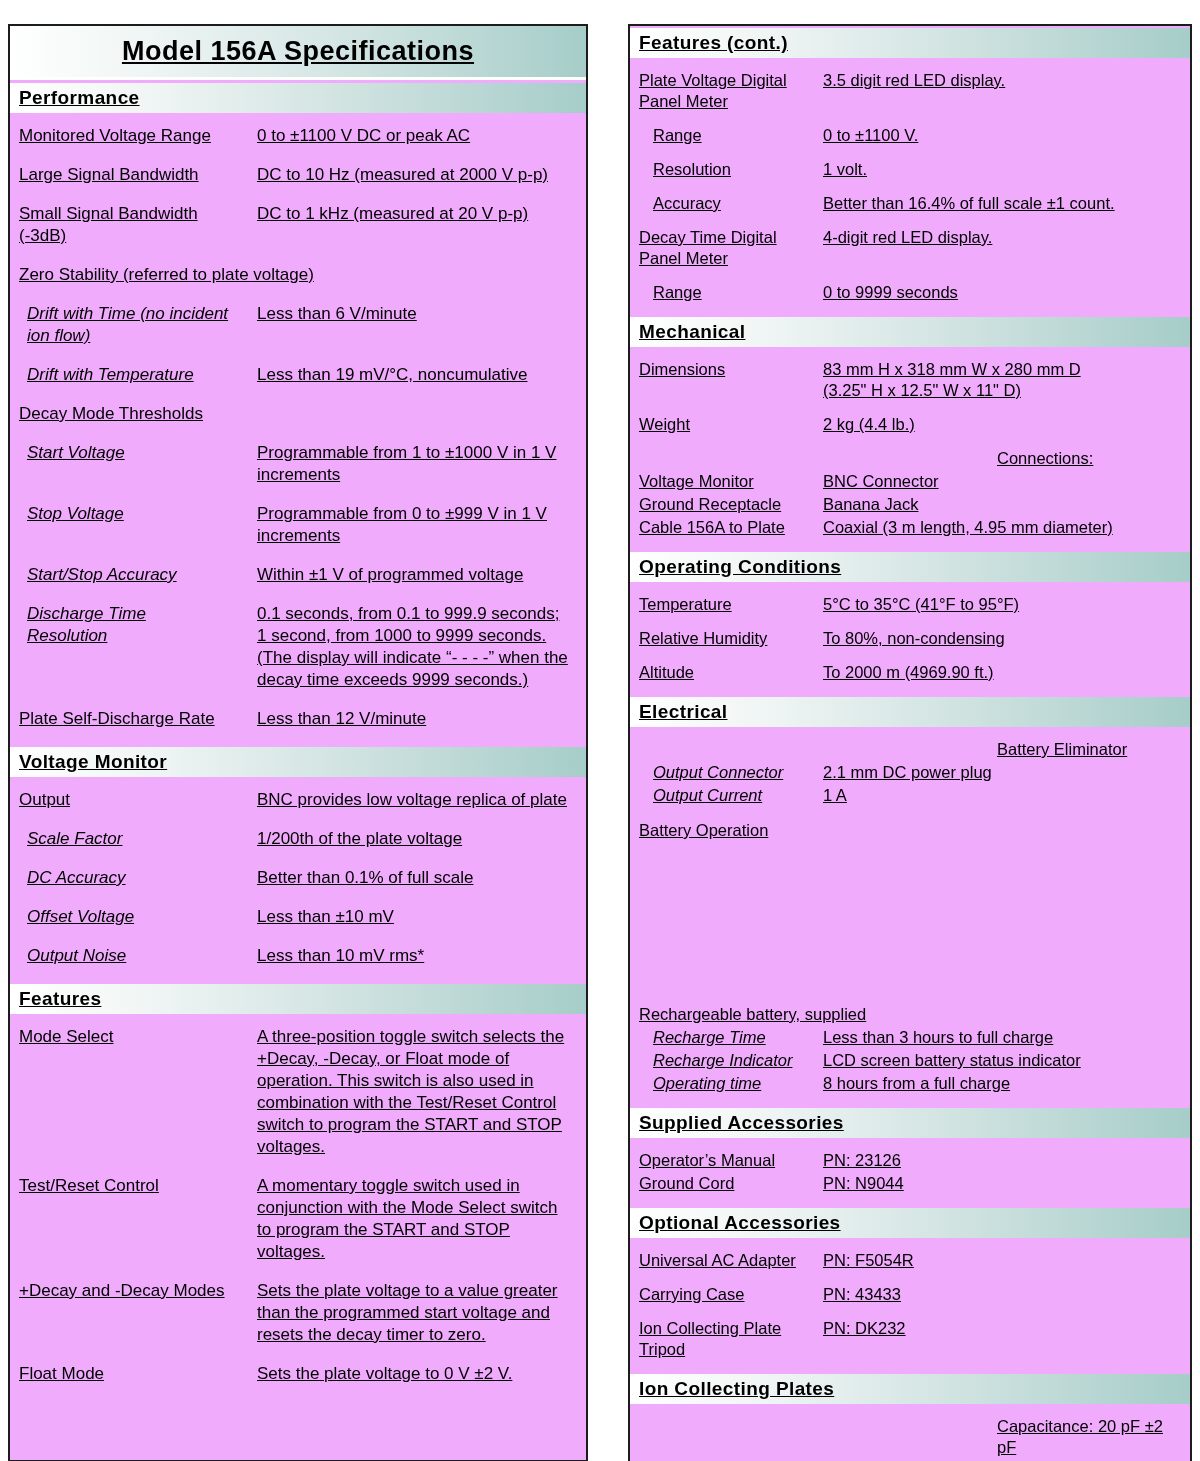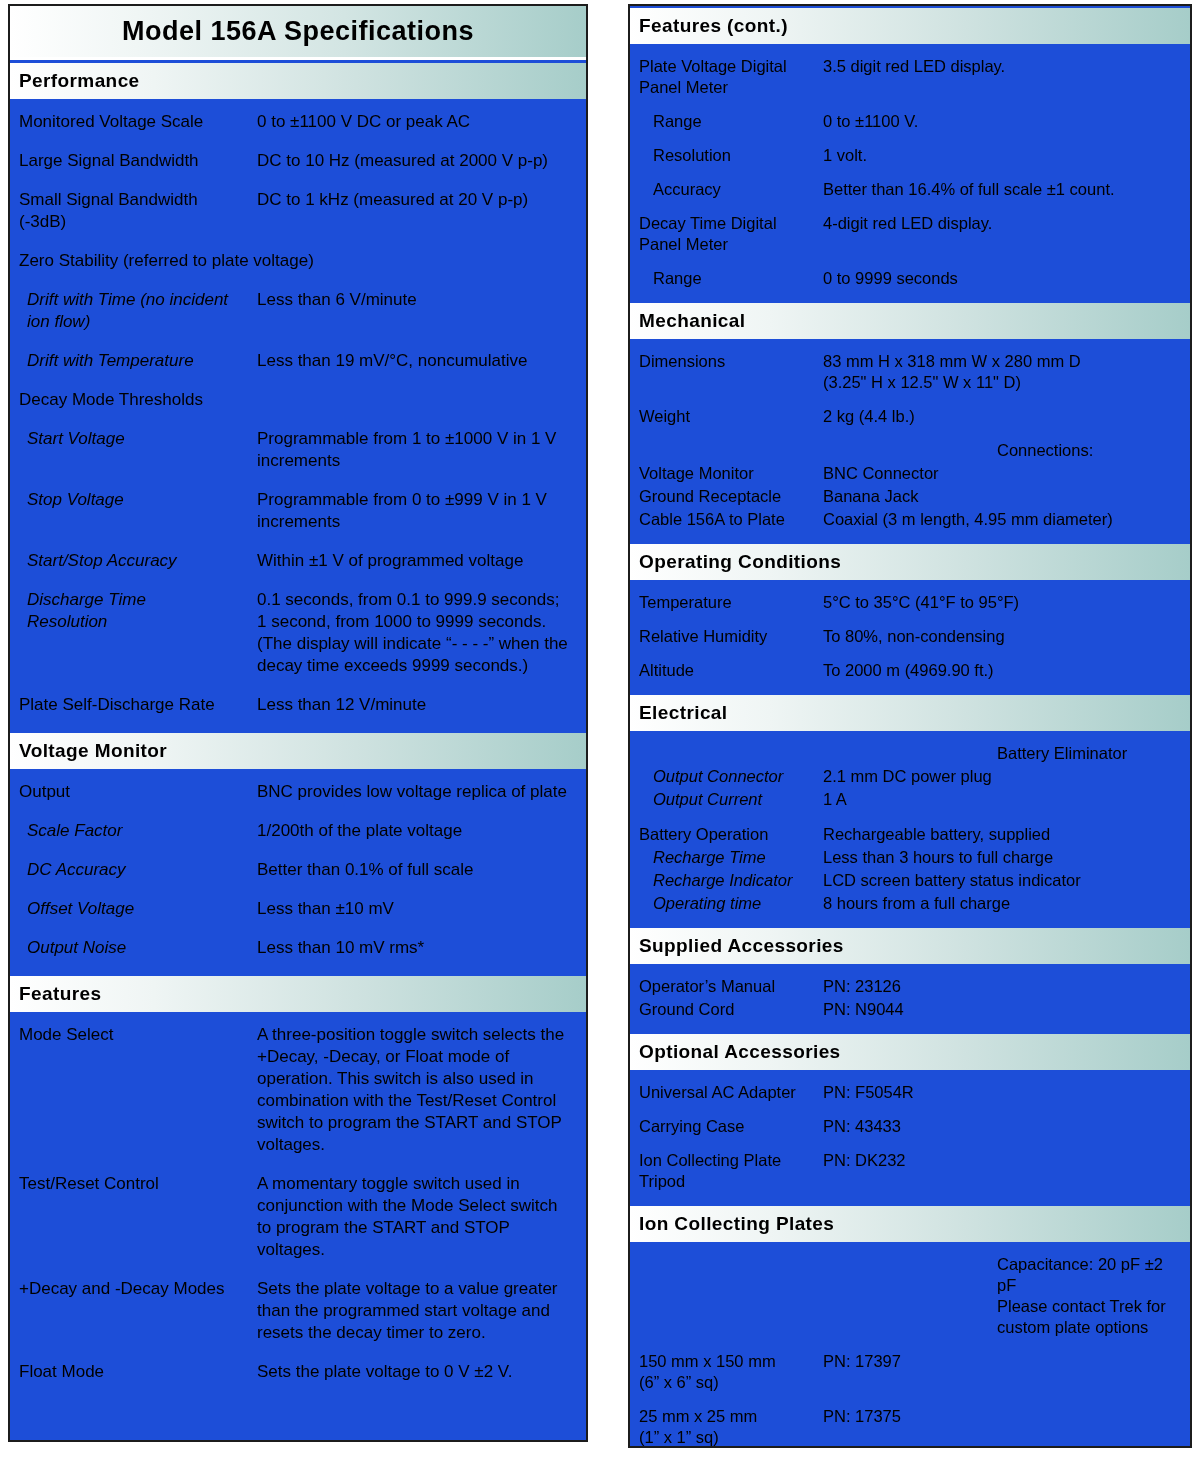--- a/index.html
+++ b/index.html
@@ -4,56 +4,57 @@
 <style>
   * { margin:0; padding:0; box-sizing:border-box; }
   html,body { background:#ffffff; }
   body {
     position:relative;
     width:1200px; height:1461px;
     font-family:"Liberation Sans", sans-serif;
     color:#000;
   }
   .panel {
-    position:absolute; top:4px;
+    position:absolute; top:24px;
     border:2px solid #1c1c1c;
-    background:#1d4ed8;
+    background:#f0abfc;
     overflow:hidden;
+    text-decoration:underline;
   }
   #left-panel  { left:8px;   width:580px; height:1438px; }
   #right-panel { left:628px; width:564px; height:1444px; }
 
   .title-bar {
     height:54px;
     background:linear-gradient(90deg,#ffffff 0%,#f0f6f5 22%,#d3e5e3 58%,#a6cdc9 100%);
     display:flex; align-items:center; justify-content:center;
     font-weight:bold; font-size:27px; letter-spacing:0.5px;
     border-bottom:3px solid #ffffff;
   }
   .bar {
-    height:36px;
+    height:30px;
     background:linear-gradient(90deg,#ffffff 0%,#eff5f4 25%,#cfe2e0 60%,#a6cdc9 100%);
     display:flex; align-items:center;
     padding-left:9px;
     font-weight:bold; font-size:19px; letter-spacing:0.4px;
     margin:14px 0 12px 0;
   }
   .bar.first { margin-top:3px; }
   #right-panel .bar.first { margin-top:2px; }
 
   .row {
     display:flex;
     padding:0 9px;
     margin-bottom:17px;
     font-size:17px; line-height:22px;justify-content:flex-end;
   }
   #right-panel .row { margin-bottom:13px; font-size:16.5px; line-height:21px; }
   .row.tight { margin-bottom:2px; }
   #right-panel .row.tight { margin-bottom:2px; }
-  .row.gap { margin-top:14px; }
+  .row.gap { margin-top:14px;flex-direction:column; }
 
   .label { flex:0 0 238px; white-space:pre-line; padding-right:6px; }
   #right-panel .label { flex:0 0 184px; }
   .label.full { flex:1 1 auto; }
   .value { flex:1 1 auto; white-space:pre-line; }
   .italic { font-style:italic; }
   #left-panel  .ind { padding-left:8px; }
   #right-panel .ind { padding-left:14px; }
 </style>
 </head>
@@ -61,21 +62,21 @@
 
 <div class="panel" id="left-panel">
   <div class="title-bar">
     <span>Model 156A Specifications</span>
   </div>
   <div id="left-sections">
       <div class="bar first">
         <span>Performance</span>
       </div>
       <div class="row">
-        <div class="label">Monitored Voltage Scale</div>
+        <div class="label">Monitored Voltage Range</div>
         <div class="value">0 to ±1100 V DC or peak AC</div>
       </div>
       <div class="row">
         <div class="label">Large Signal Bandwidth</div>
         <div class="value">DC to 10 Hz (measured at 2000 V p-p)</div>
       </div>
       <div class="row">
         <div class="label">Small Signal Bandwidth
 (-3dB)</div>
         <div class="value">DC to 1 kHz (measured at 20 V p-p)</div>

